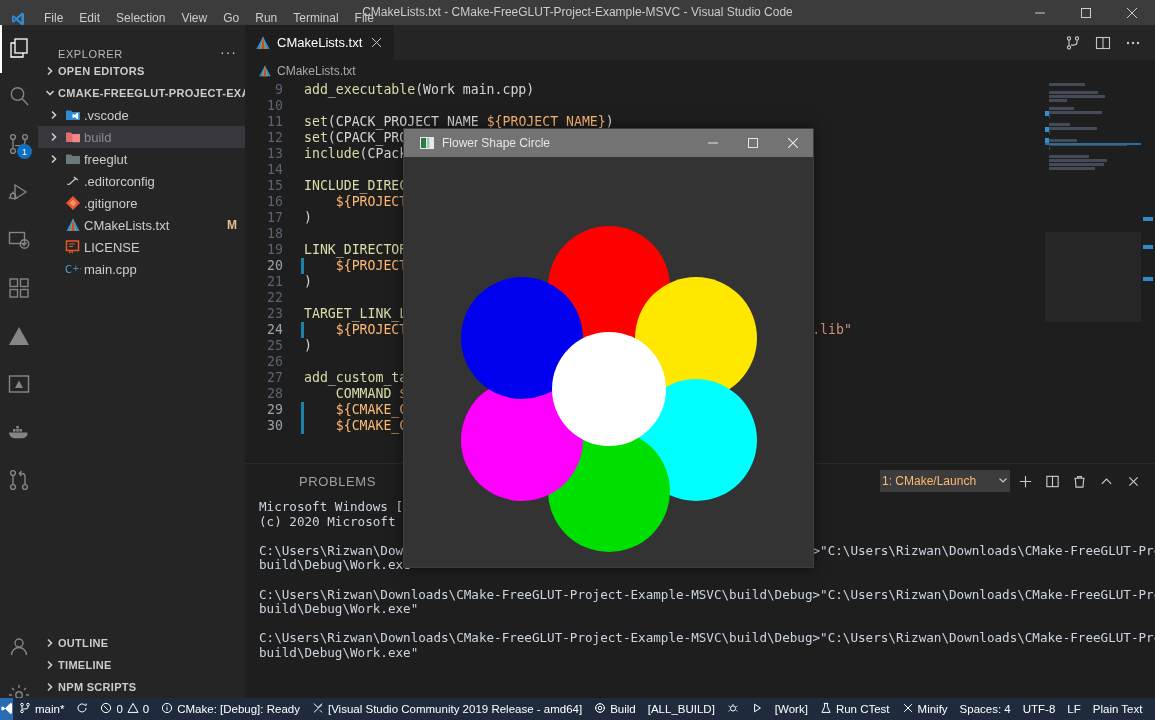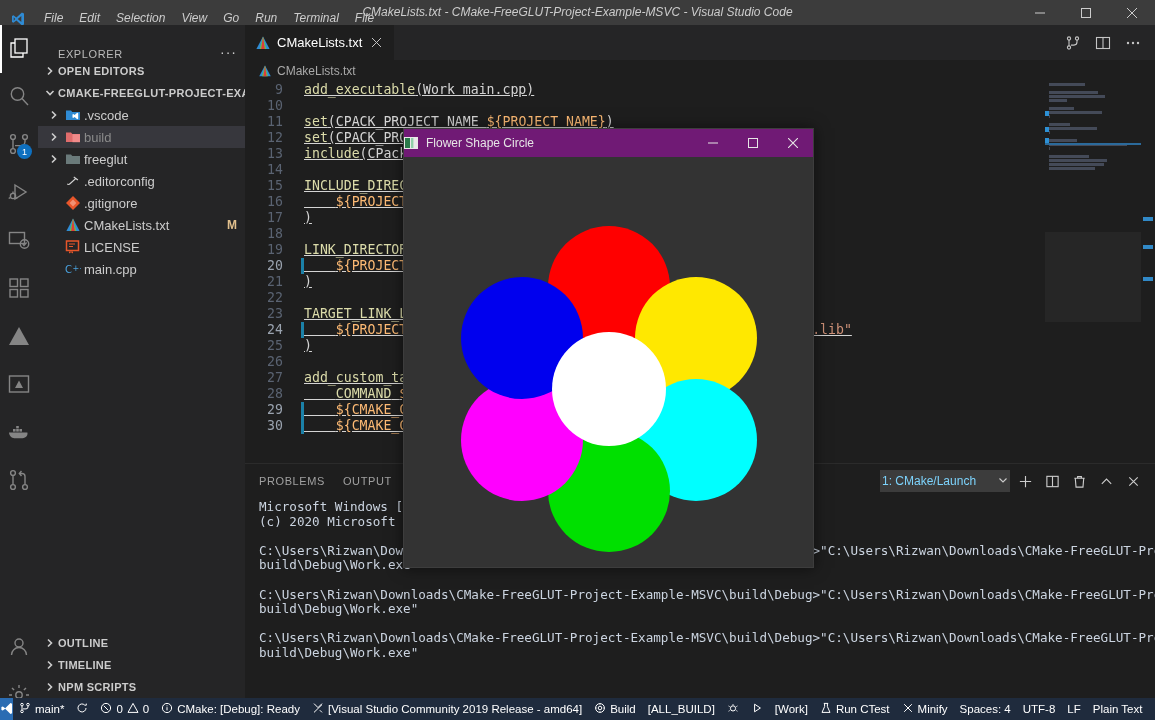--- a/index.html
+++ b/index.html
@@ -8,21 +8,21 @@
     font-family: "Liberation Sans", sans-serif;
     font-size: 12px;
     color: #cccccc;
     -webkit-font-smoothing: antialiased;
   }
   .app { position:relative; width:1155px; height:720px; }
 
   
   .titlebar {
     position:absolute; left:0; top:0; width:1155px; height:37px;
-    background:#3c3c3c; display:flex; align-items:center;font-style:italic;
+    background:#3c3c3c; display:flex; align-items:center;
   }
   .tb-logo { width:36px; height:25px; display:flex; align-items:center; justify-content:center; }
   .tb-logo svg { width:16px; height:16px; }
   .tb-menu { display:flex; align-items:center; height:25px; }
   .tb-menu span {
     padding:0 8px; height:25px; line-height:25px; font-size:12px; color:#cccccc; cursor:default;
   }
   .tb-title {
     position:absolute; left:0; right:0; top:0; height:25px; line-height:25px;
     text-align:center; font-size:12px; color:#cccccc; pointer-events:none;
@@ -114,21 +114,21 @@
     white-space:pre;
   }
   .cline { height:16px; display:flex; }
   .lnum {
     width:56px; flex:0 0 56px; text-align:right; padding-right:18px;
     color:#5a6372; font-family:"DejaVu Sans Mono", monospace; font-size:13.2px; line-height:16px;
   }
   .cline.cur .lnum { color:#9aa3af; }
   .cmark { width:3px; flex:0 0 3px; }
   .cmark.on { background:#1b81a8; }
-  .ctext { padding-left:0; color:#d4d4d4;text-decoration:underline; }
+  .ctext { padding-left:0; color:#d4d4d4; }
   .tk-fn { color:#dcdcaa; }
   .tk-var { color:#fdba74; }
   .tk-str { color:#ce9178; }
 
   .minimap {
     position:absolute; right:14px; top:57px; width:96px; height:381px;
     background:#1e1e1e; overflow:hidden;
   }
   .mmline { height:3px; margin:1px 0 0 4px; background:#4b5263; opacity:.85; }
   .mm-slider { position:absolute; left:0; top:150px; width:96px; height:90px; background:rgba(121,121,121,0.10); }
@@ -139,27 +139,27 @@
     position:absolute; right:0; top:57px; width:14px; height:381px; background:#1e1e1e;
   }
   .sb-mark { position:absolute; right:2px; width:10px; height:4px; background:#3189c7; }
 
   
   .panel { position:absolute; left:0; top:438px; width:910px; height:257px; background:#1e1e1e; }
   .panel-top {
     height:35px; display:flex; align-items:center; padding-left:14px; gap:18px;
     border-top:1px solid #2b2b2b;
   }
-  .ptab { font-size:11px; letter-spacing:0.6px; color:#a0a0a0; text-transform:uppercase; position:relative; height:35px; line-height:35px; }
+  .ptab { font-size:13px; letter-spacing:0.6px; color:#a0a0a0; text-transform:uppercase; position:relative; height:35px; line-height:35px;margin-left:40px; }
   .ptab.active { color:#e7e7e7; }
   .ptab.active:after { content:""; position:absolute; left:0; right:0; bottom:6px; height:1px; background:#e7e7e7; }
   .panel-right { margin-left:auto; display:flex; align-items:center; gap:3px; padding-right:10px; }
   .term-select {
     display:flex; align-items:center; width:130px; height:22px; background:#3c3c3c;
-    border:1px solid #3c3c3c; color:#7dd3fc; font-size:12px; padding:0 1px; gap:4px;
+    border:1px solid #3c3c3c; color:#fdba74; font-size:12px; padding:0 1px; gap:4px;
   }
   .term-select .sel-label { flex:1 1 auto; overflow:hidden; white-space:nowrap; }
   .term-select svg { width:10px; height:10px; }
   .picon { width:24px; height:24px; display:flex; align-items:center; justify-content:center; color:#cccccc; }
   .picon svg { width:15px; height:15px; }
 
   .terminal {
     position:absolute; left:0; top:35px; width:910px; height:222px;
     padding:2px 0 0 14px; overflow:hidden;
     font-family:"DejaVu Sans Mono", monospace; font-size:12.6px; line-height:14.6px;
@@ -179,21 +179,21 @@
   .sitem svg { width:12px; height:12px; flex:0 0 12px; }
   .st-right { margin-left:auto; display:flex; align-items:center; }
 
   
   .glwin {
     position:absolute; left:403px; top:128px; width:411px; height:440px;
     background:#333333; box-shadow:0 0 14px rgba(0,0,0,0.55);
     border:1px solid #3d3d3d;
   }
   .glwin-title {
-    height:28px; background:#701a75; display:flex; align-items:center; padding-left:0; gap:8px;
+    height:28px; background:#737373; display:flex; align-items:center; padding-left:16px; gap:8px;
     color:#e6e6e6; font-size:12px;
   }
   .glwin-title .appicon { width:14px; height:14px; display:block; }
   .glwin-btns { margin-left:auto; display:flex; height:28px; }
   .glwin-btn { width:40px; height:28px; display:flex; align-items:center; justify-content:center; color:#e6e6e6; }
   .glwin-btn svg { width:10px; height:10px; }
   .glcanvas { position:absolute; left:0; top:28px; width:409px; height:410px; background:#333333; overflow:hidden; }
   .petal { position:absolute; border-radius:50%; }
 </style>
 </head>

